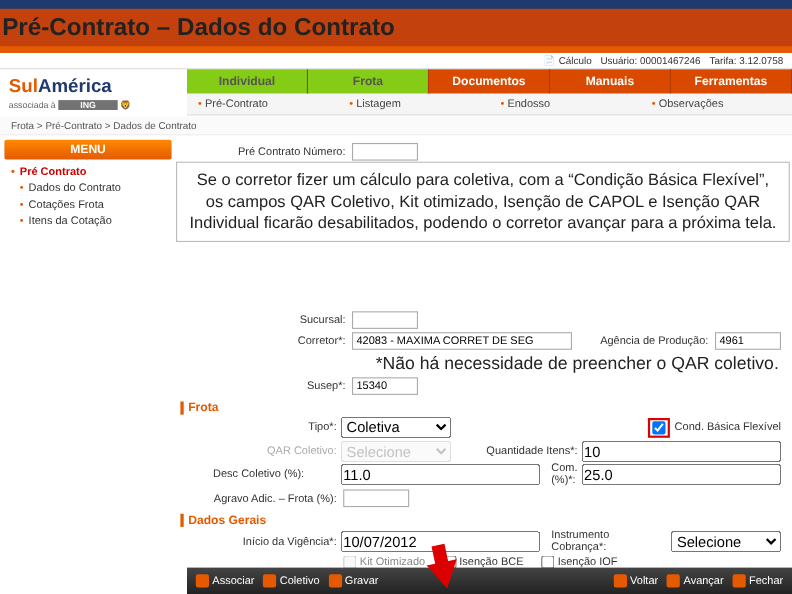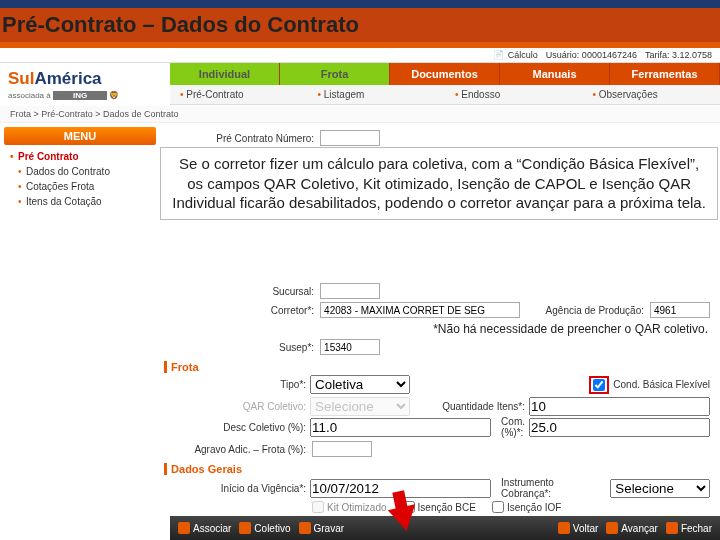--- a/index.html
+++ b/index.html
@@ -34,21 +34,21 @@
   .menu-list li.lvl2::before { left: 8px; }
   .content { flex: 1; padding: 4px 10px 0 4px; font-size: 10px; color: #333; position: relative; }
   .form-row { display: flex; align-items: center; margin: 3px 0; gap: 6px; }
   .form-row .lbl { text-align: right; color: #333; }
   .form-row input[type=text], .form-row select { height: 16px; font-size: 10px; border: 1px solid #aaa; padding: 0 3px; background: #fff; }
   .form-row input.small { width: 60px; }
   .form-row input.med { width: 110px; }
   .form-row input.wide { width: 200px; }
   .section-title { color: #e55a00; font-weight: bold; font-size: 11px; margin: 6px 0 2px; border-left: 3px solid #e55a00; padding-left: 4px; }
   .callout { position: absolute; left: 0; right: 2px; top: 24px; background: #fff; border: 1px solid #bbb; padding: 6px 10px; font-size: 15px; color: #222; text-align: center; line-height: 1.3; z-index: 5; }
-  .callout-note { font-size: 12px; color: #222; text-align: right; margin: 4px 2px 2px; }
+  .callout-note { font-size: 16px; color: #222; text-align: right; margin: 4px 2px 2px; }
   .grid-two { display: flex; justify-content: space-between; gap: 10px; }
   .grid-two > div { display: flex; align-items: center; gap: 4px; }
   .chk { width: 12px; height: 12px; }
   .red-box { border: 2px solid #d00; padding: 1px 2px; display: inline-flex; align-items: center; gap: 3px; }
   .chk-group { display: flex; flex-wrap: wrap; gap: 4px 16px; padding: 2px 0; }
   .chk-group label { display: inline-flex; align-items: center; gap: 3px; font-size: 10px; color: #888; }
   .chk-group label.dark { color: #333; }
   .arrow { position: absolute; left: 230px; bottom: 0; width: 0; height: 0; border-left: 14px solid transparent; border-right: 14px solid transparent; border-top: 24px solid #d00; transform: rotate(-12deg); z-index: 6; }
   .arrow::before { content: ""; position: absolute; left: -6px; top: -40px; width: 12px; height: 18px; background: #d00; }
   .footer { position: absolute; left: 170px; right: 0; bottom: 0; height: 24px; background: linear-gradient(#444,#222); display: flex; align-items: center; justify-content: flex-start; gap: 8px; padding: 0 8px; }
@@ -159,21 +159,21 @@
         <select disabled="" style="width:100px;color:#aaa"><option>Selecione</option></select>
       </div>
       <div>
         <span class="lbl">Quantidade Itens*:</span>
         <input type="text" class="small" value="10" style="">
       </div>
     </div>
 
     <div class="grid-two">
       <div>
-        <span class="lbl" style="width:142px;text-align:right">Desc Coletivo (%):</span>
+        <span class="lbl" style="width:142px;text-align:center">Desc Coletivo (%):</span>
         <input type="text" class="small" value="11.0" style="">
       </div>
       <div>
         <span class="lbl">Com.(%)*:</span>
         <input type="text" class="small" value="25.0" style="">
       </div>
     </div>
     <div class="form-row">
       <span class="lbl" style="width:142px">Agravo Adic. – Frota (%):</span>
       <input type="text" class="small" style="">

